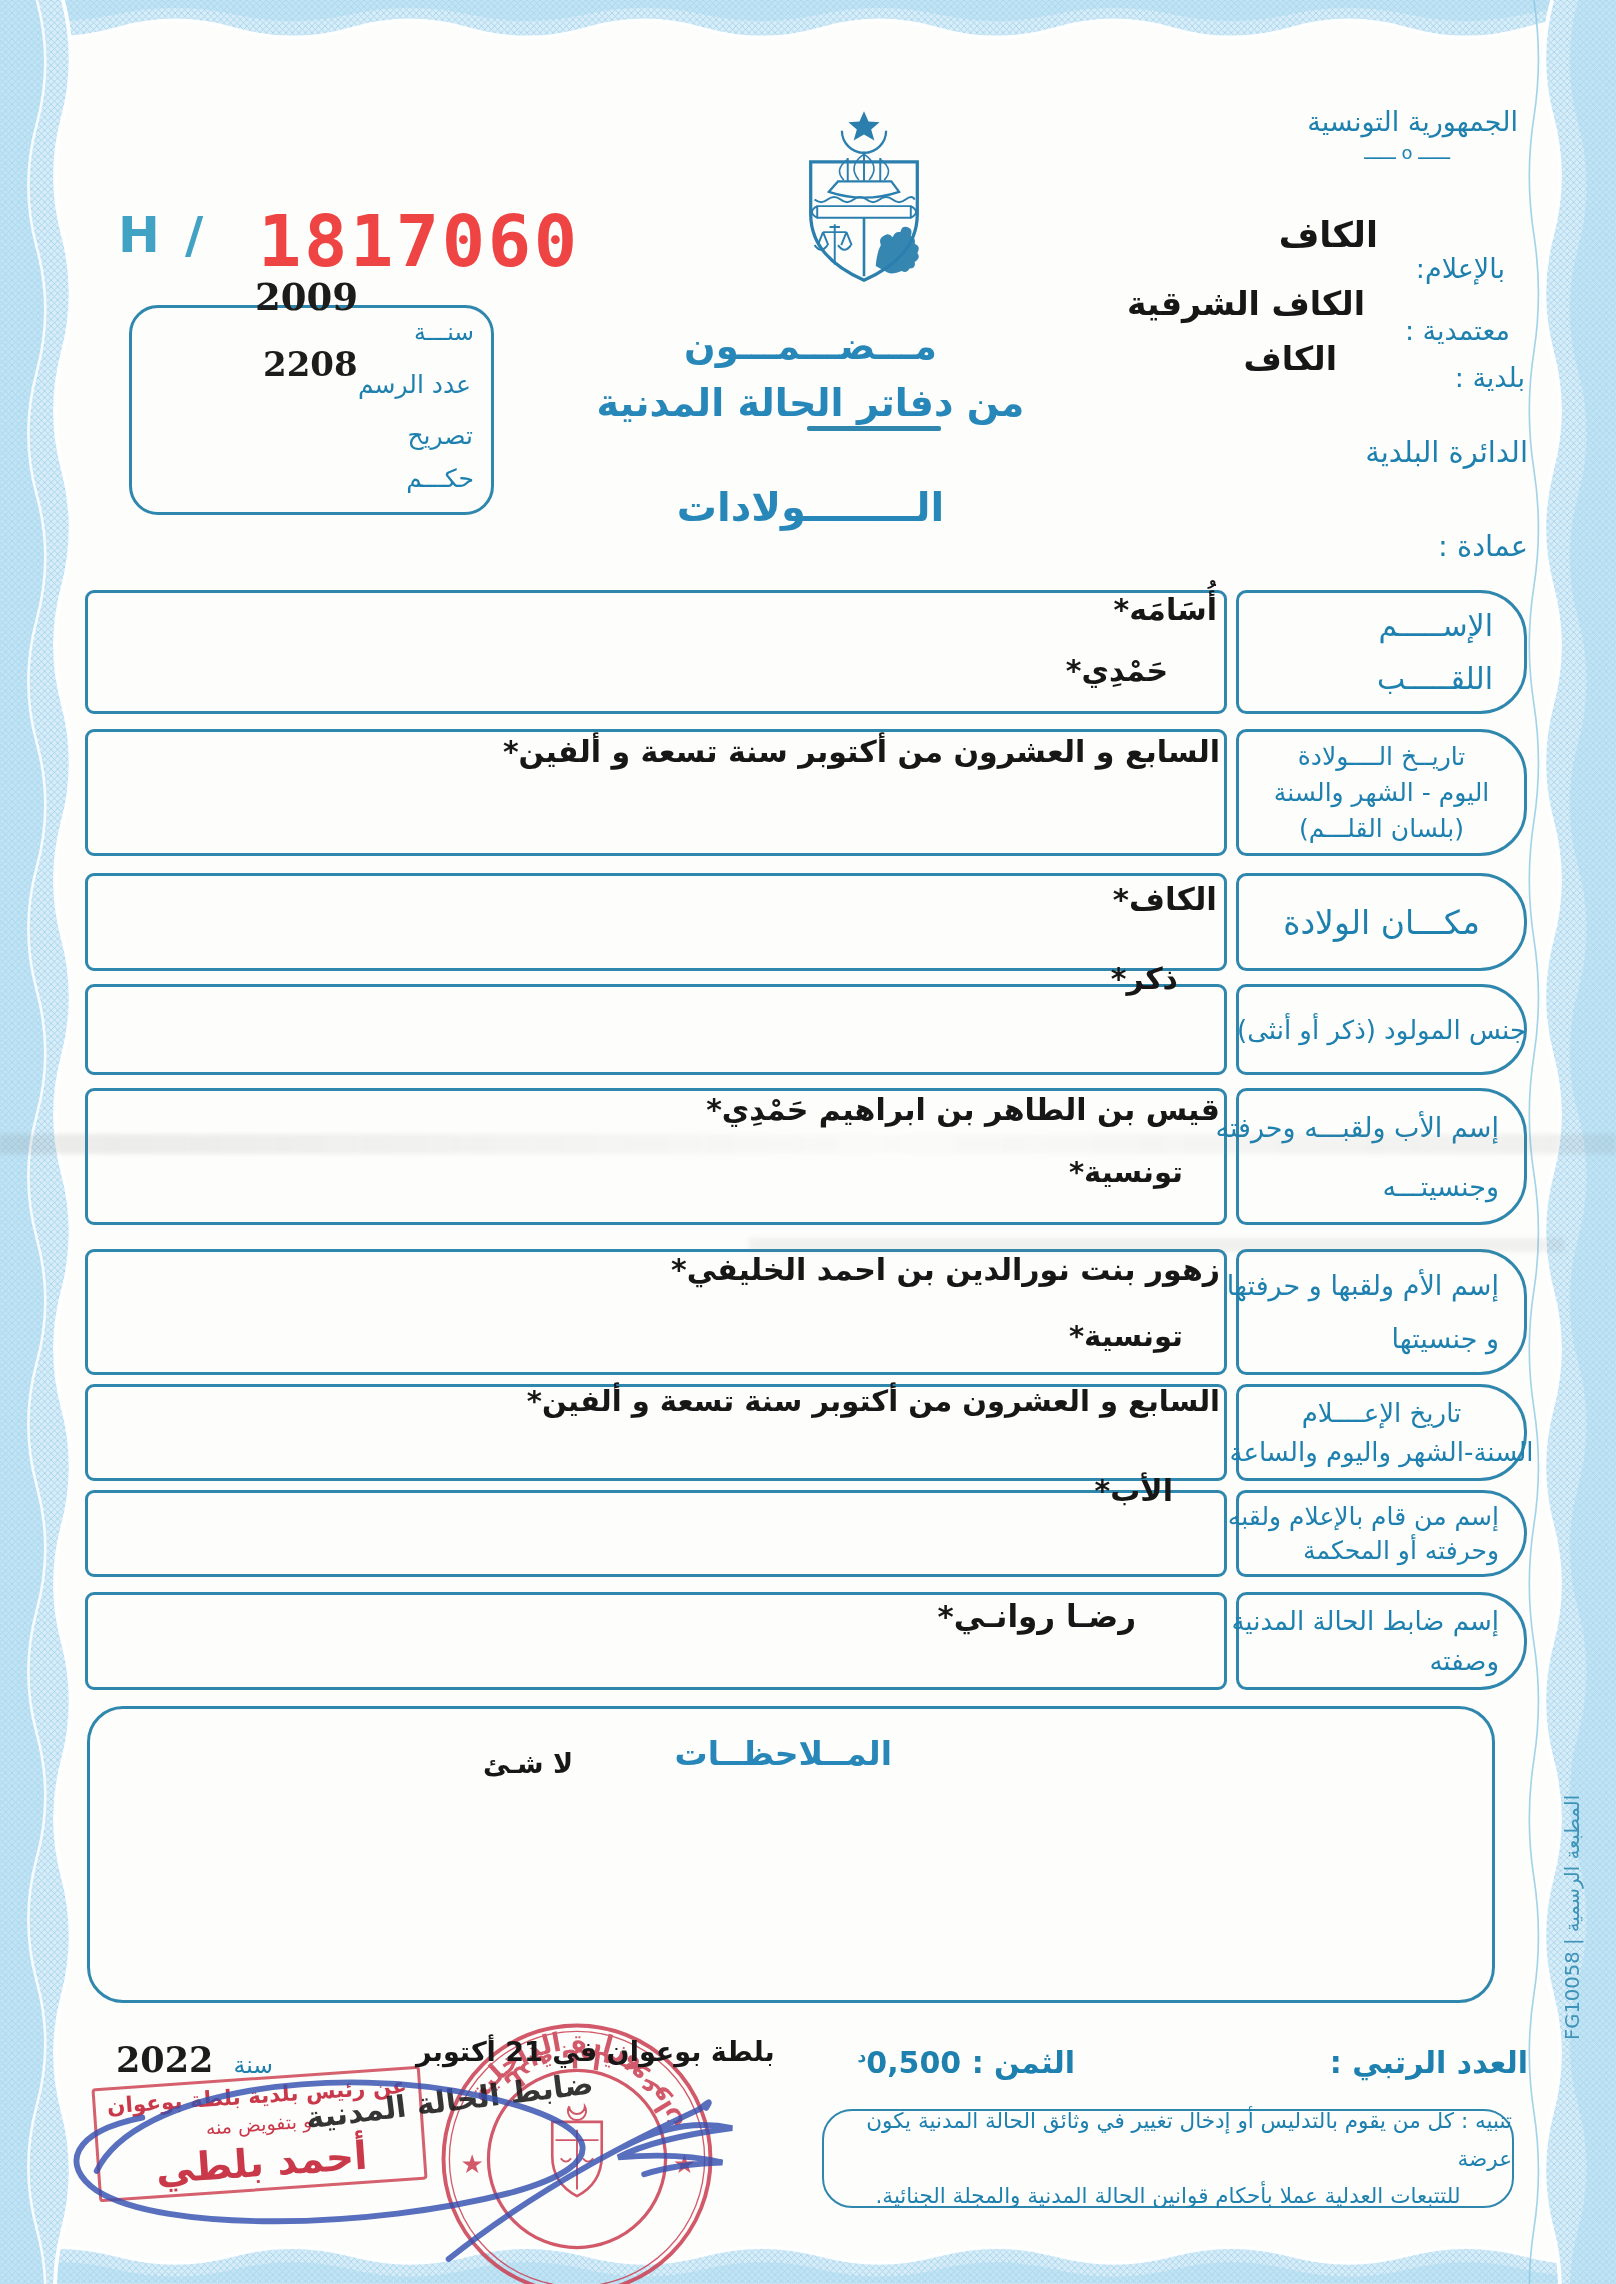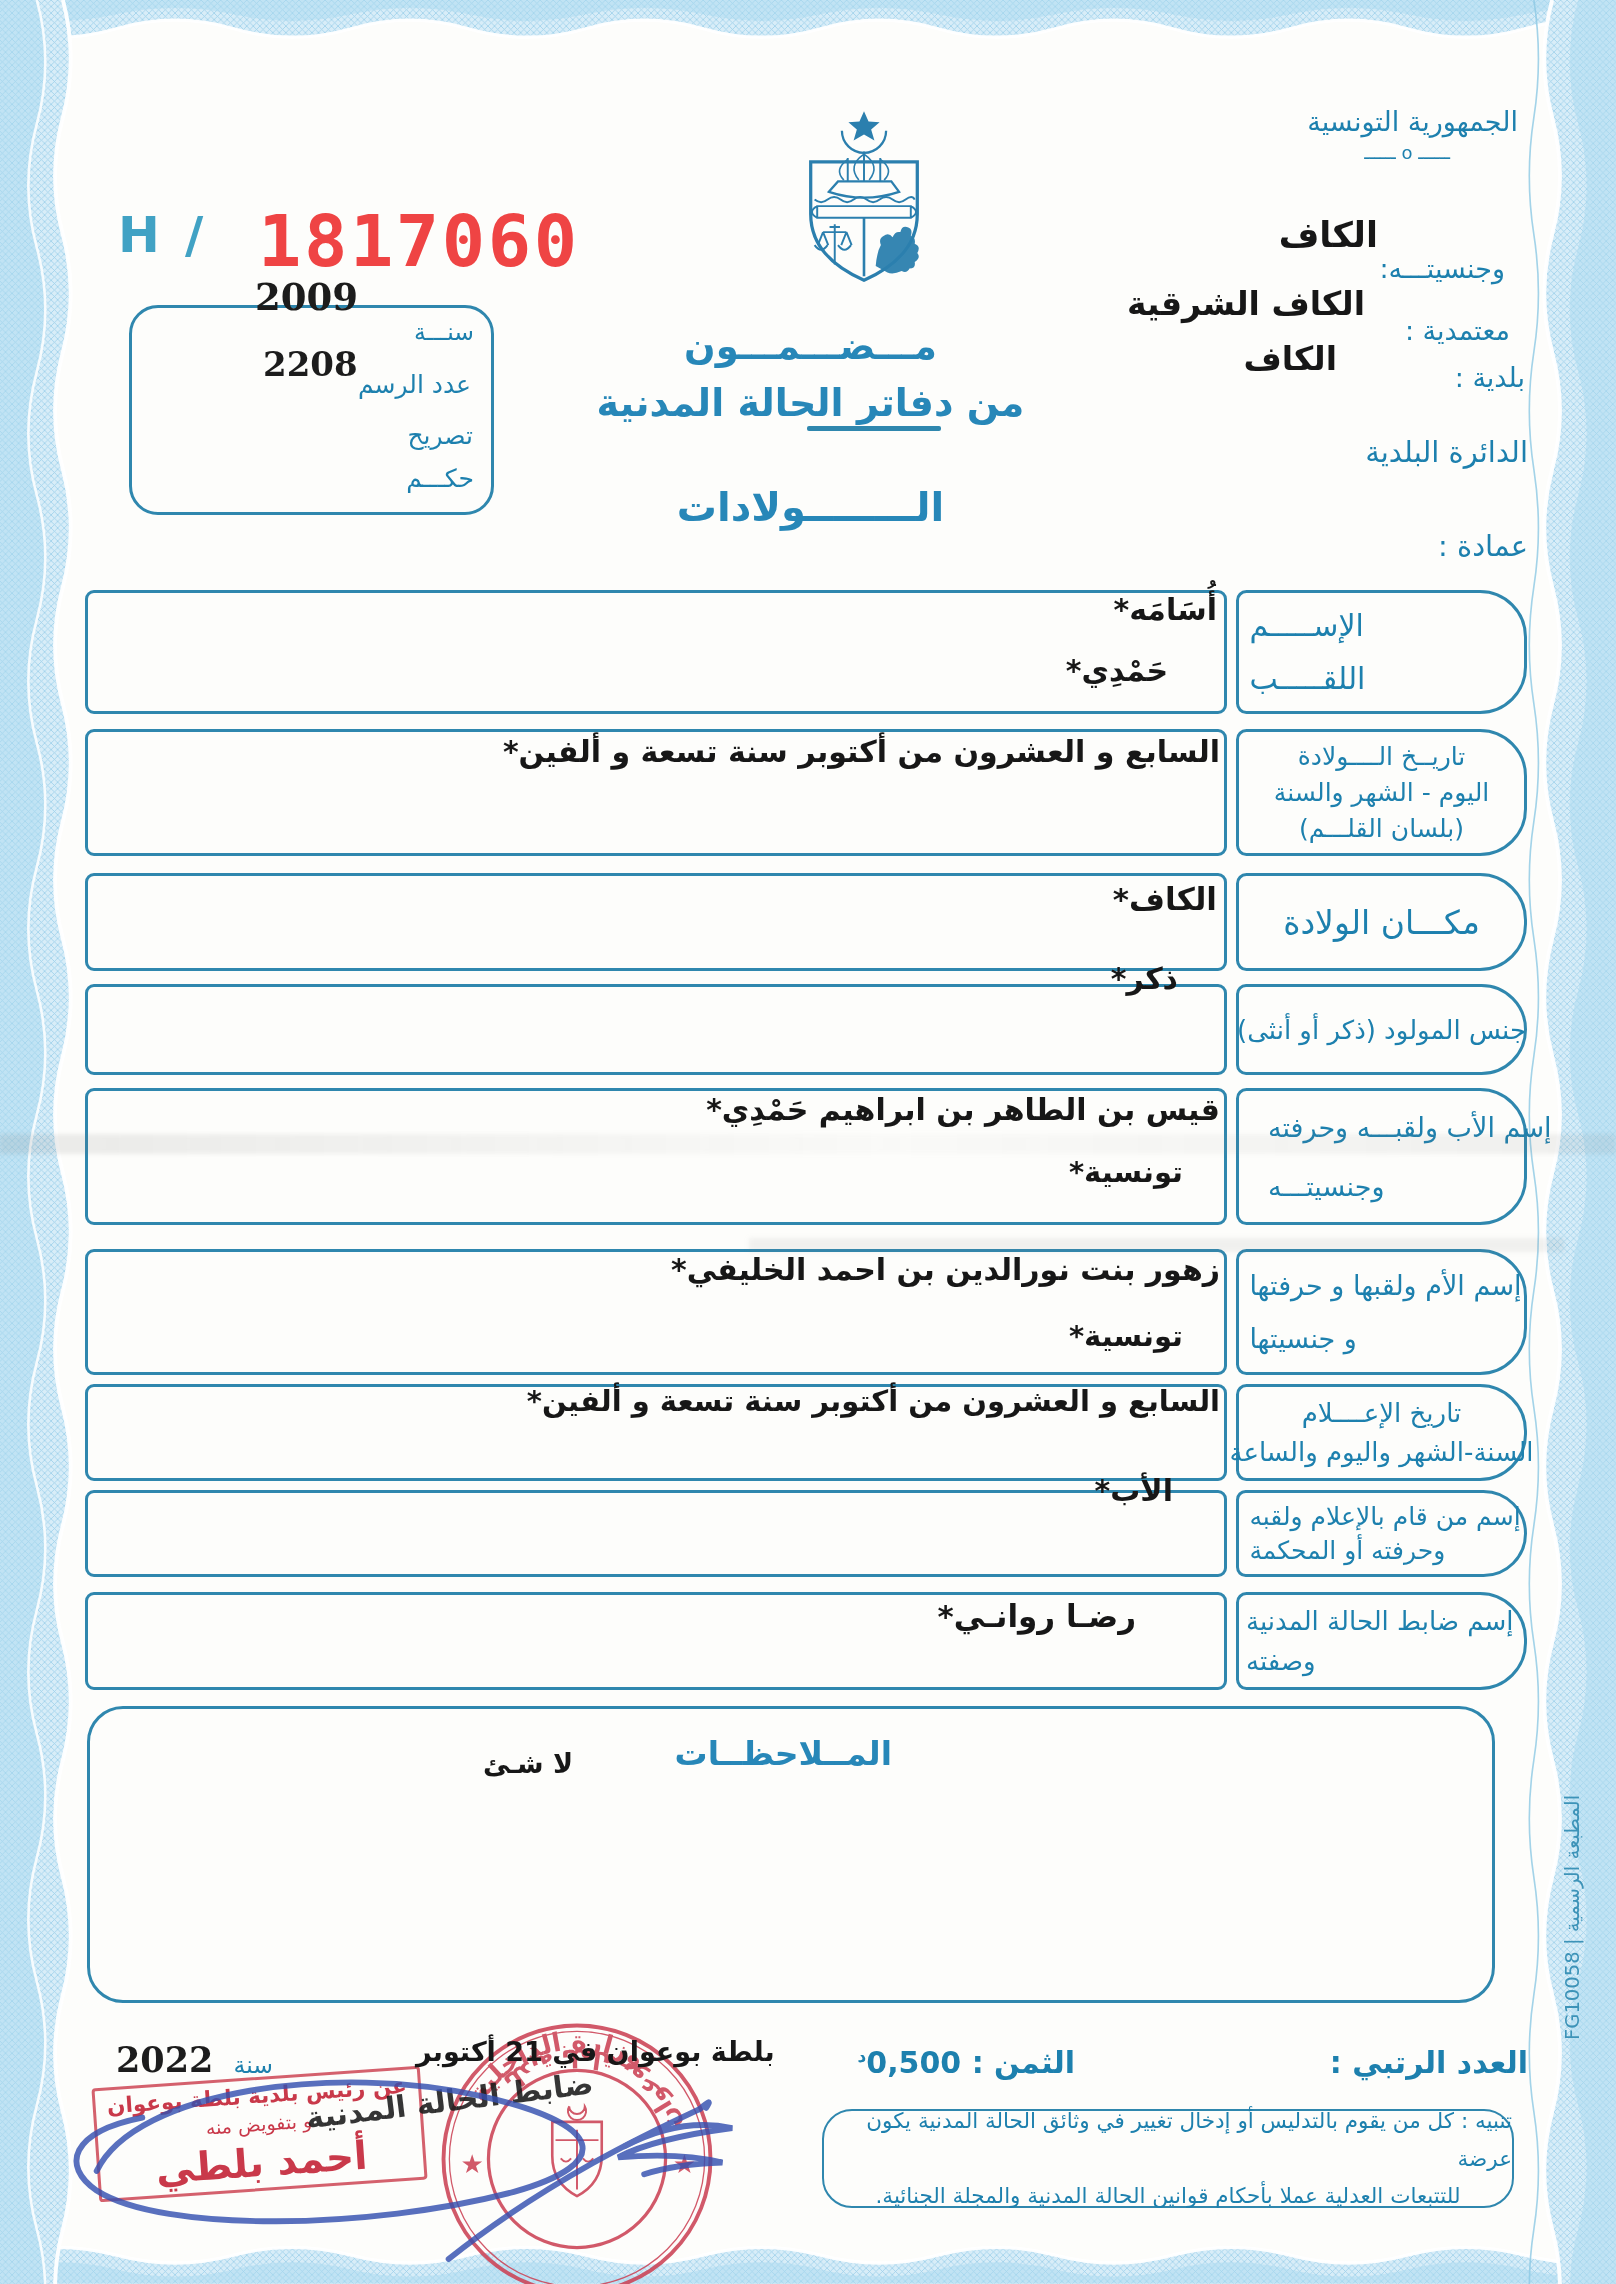--- a/index.html
+++ b/index.html
@@ -5,21 +5,21 @@
   html,body{margin:0;padding:0;background:#e9e9e9;}
   .page{position:relative;width:1617px;height:2284px;background:#fdfdfb;overflow:hidden;
         font-family:"DejaVu Sans",sans-serif;direction:ltr;}
   .abs{position:absolute;}
   .rtl{direction:rtl;}
   .ink{color:#171717;font-weight:bold;}
   .serif{font-family:"DejaVu Serif",serif;}
   .mono{font-family:"DejaVu Sans Mono",monospace;}
   .lblbox{position:absolute;left:1237px;width:291px;border:3.3px solid #2f87ae;
           border-radius:10.4px 47px 47px 10.4px;box-sizing:border-box;display:flex;
-          flex-direction:column;justify-content:space-around;align-items:flex-end;
+          flex-direction:column;justify-content:space-around;align-items:flex-start;
           padding:6.5px 25px 6.5px 10.4px;direction:rtl;color:#1d80ae;z-index:3;}
   .lblbox span{white-space:nowrap;}
   .valbox{position:absolute;left:86px;width:1142px;border:3.3px solid #2f87ae;
           border-radius:9px;box-sizing:border-box;z-index:2;}
   .val{position:absolute;direction:rtl;color:#171717;font-weight:bold;white-space:nowrap;z-index:4;}
   .hlbl{position:absolute;direction:rtl;color:#1d80ae;white-space:nowrap;z-index:3;}
   .hval{position:absolute;direction:rtl;color:#171717;font-weight:bold;white-space:nowrap;z-index:4;}
   .ttl{position:absolute;left:541px;width:541px;text-align:center;color:#2787b8;
        font-weight:bold;direction:rtl;z-index:3;}
   .smudge{position:absolute;z-index:5;pointer-events:none;}
@@ -111,21 +111,21 @@
 
   <div class="ttl" style="top:325px;font-size:37px;letter-spacing:1.3px;">مـــضـــمـــون</div>
   <div class="ttl" style="top:381px;font-size:38px;">من دفاتر الحالة المدنية</div>
   <div class="abs" style="left:808px;top:426px;width:134px;height:4.6px;background:#2f87ae;border-radius:2px;z-index:3;"></div>
   <div class="ttl" style="top:484px;font-size:40px;">الــــــــولادات</div>
 
   <div class="hlbl" style="right:98px;top:106px;font-size:27px;">الجمهورية التونسية</div>
   <div class="hlbl" style="right:166px;top:142px;font-size:18px;">ــــــ o ــــــ</div>
 
   <div class="hval" style="right:238px;top:215px;font-size:35px;">الكاف</div>
-  <div class="hlbl" style="right:111px;top:253px;font-size:27px;">وجنسيتـــه:</div>
+  <div class="hlbl" style="right:111px;top:253px;font-size:27px;">بالإعلام:</div>
 
   <div class="hval" style="right:251px;top:284px;font-size:33px;">الكاف الشرقية</div>
   <div class="hlbl" style="right:106px;top:315px;font-size:27px;">معتمدية :</div>
 
   <div class="hval" style="right:279px;top:339px;font-size:33px;">الكاف</div>
   <div class="hlbl" style="right:91px;top:362px;font-size:27px;">بلدية :</div>
 
   <div class="hlbl" style="right:88px;top:435px;font-size:29px;">الدائرة البلدية</div>
   <div class="hlbl" style="right:88px;top:529px;font-size:29px;">عمادة :</div>
 

